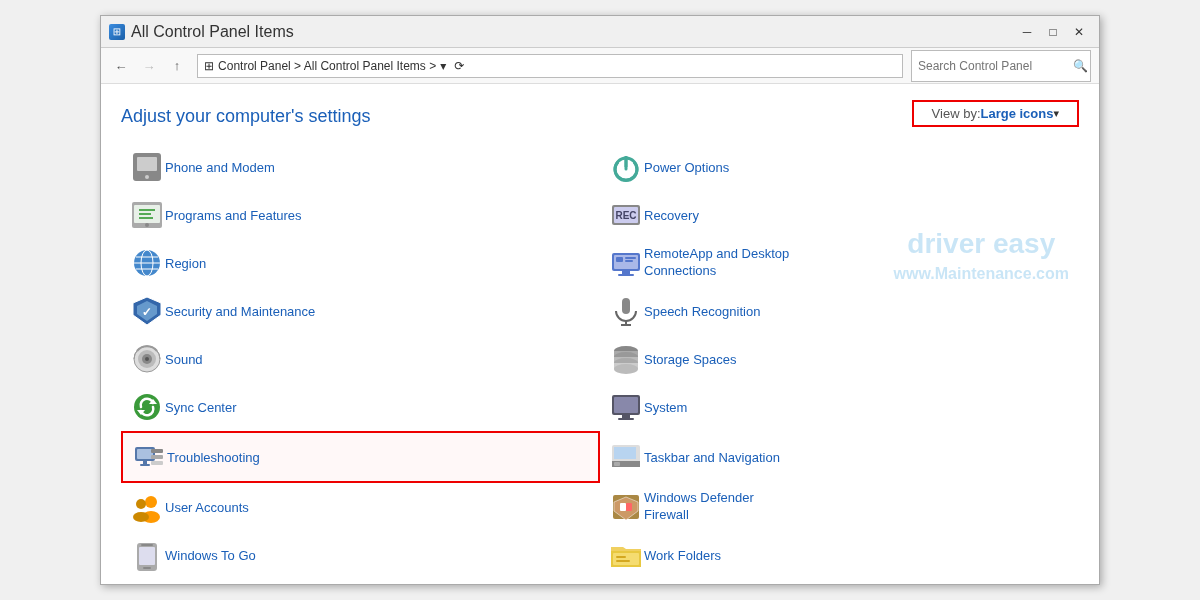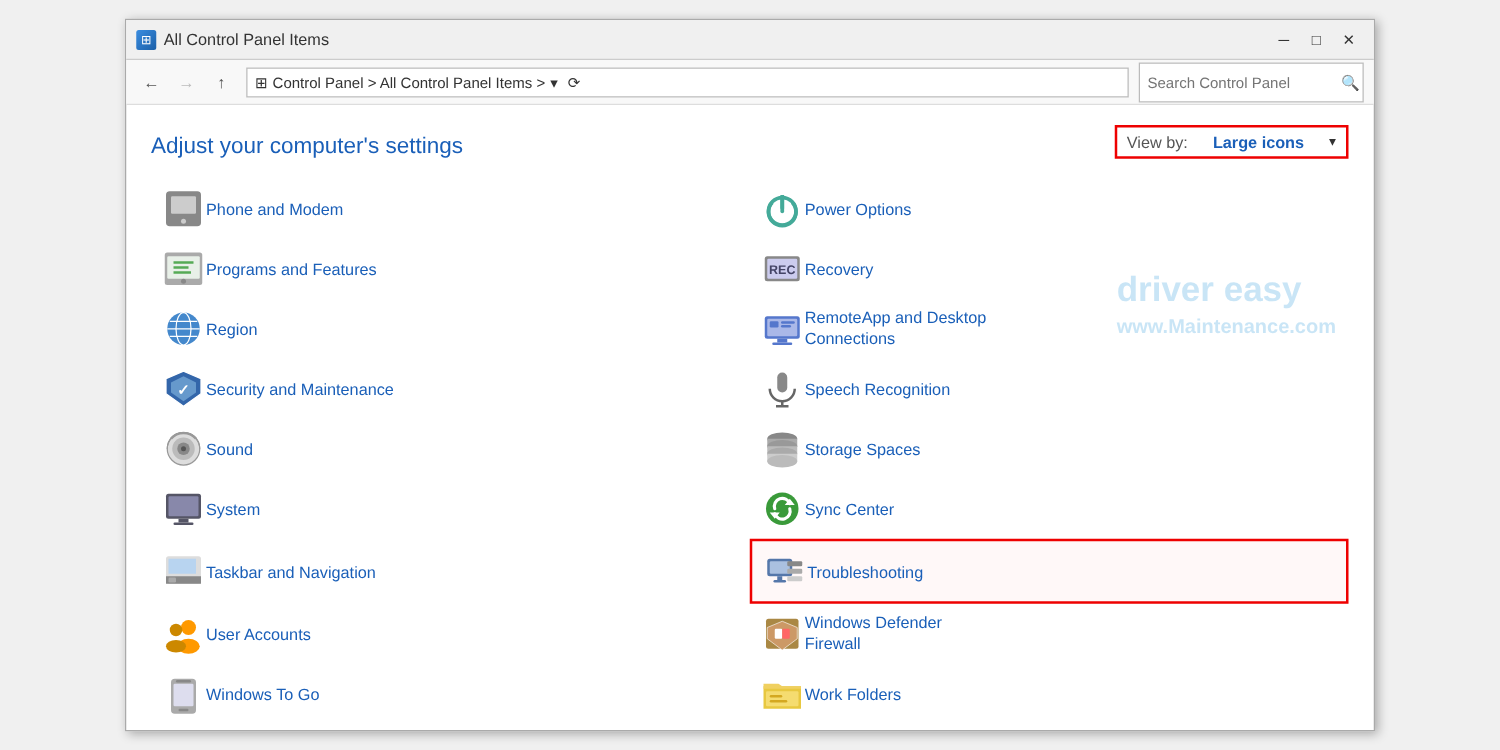--- a/index.html
+++ b/index.html
@@ -28,21 +28,21 @@
     }
     .title-bar-icon {
       width: 16px; height: 16px; margin-right: 6px;
       background: linear-gradient(135deg, #3b8de0, #1a5fa8);
       border-radius: 2px;
       display: flex; align-items: center; justify-content: center;
       font-size: 10px; color: #fff;
     }
     .title-bar-text {
       flex: 1;
-      font-size: 13px;
+      font-size: 16px;
       color: #333;
     }
     .title-bar-controls {
       display: flex; gap: 2px;
     }
     .tb-btn {
       width: 24px; height: 20px;
       display: flex; align-items: center; justify-content: center;
       font-size: 12px; cursor: pointer;
       background: transparent; border: none;
@@ -121,23 +121,23 @@
     }
 
     .adjust-title {
       font-size: 18px;
       color: #1a5fb8;
       font-weight: normal;
     }
 
     .view-by-box {
       border: 2px solid #e00;
-      padding: 4px 8px;
+      padding: 4px 18px;
       display: flex; align-items: center;
-      gap: 20px;
+      gap: 0;
       font-size: 13px;
     }
     .view-by-label { color: #555; }
     .view-by-value { color: #1a5fb8; font-weight: bold; }
     .view-by-arrow { font-size: 11px; color: #333; }
 
     
     .items-grid {
       display: grid;
       grid-template-columns: 1fr 1fr;
@@ -171,28 +171,29 @@
     .cp-label.multiline { line-height: 1.3; }
 
     
     .main-content::-webkit-scrollbar { width: 16px; }
     .main-content::-webkit-scrollbar-track { background: #f0f0f0; border-left: 1px solid #ddd; }
     .main-content::-webkit-scrollbar-thumb { background: #c0c0c0; border: 3px solid #f0f0f0; border-radius: 4px; }
 
     
     .watermark {
       position: absolute;
-      top: 128px; right: 30px;
+      top: 140px; right: 30px;
       color: rgba(100,180,230,0.35);
       font-size: 28px;
       font-weight: bold;
       pointer-events: none;
       white-space: nowrap;
       transform: rotate(0deg);
       line-height: 1.4;
+      text-align: center;
     }
 
     
     svg { width: 100%; height: 100%; }
   </style>
 </head>
 <body>
 
 <div class="window">
 
@@ -365,72 +366,72 @@
               <rect x="6" y="22" width="24" height="6" fill="#ccc"></rect>
               <ellipse cx="18" cy="28" rx="12" ry="5" fill="#bbb"></ellipse>
             </svg>
           </div>
           <span class="cp-label">Storage Spaces</span>
         </div>
 
         <div class="cp-item">
           <div class="cp-icon">
             <svg viewBox="0 0 36 36" xmlns="http://www.w3.org/2000/svg">
-              <rect x="4" y="6" width="28" height="20" rx="2" fill="#556"></rect>
-              <rect x="6" y="8" width="24" height="16" rx="1" fill="#88a"></rect>
-              <rect x="14" y="26" width="8" height="3" fill="#556"></rect>
-              <rect x="10" y="29" width="16" height="2" rx="1" fill="#556"></rect>
-            </svg>
-          </div>
-          <span class="cp-label">System</span>
-        </div>
-
-        <div class="cp-item">
-          <div class="cp-icon">
-            <svg viewBox="0 0 36 36" xmlns="http://www.w3.org/2000/svg">
               <circle cx="18" cy="18" r="13" fill="#3a9a3a"></circle>
               <path d="M12,18 A6,6 0 0 1 24,14" fill="none" stroke="#fff" stroke-width="2.5" stroke-linecap="round"></path>
               <polygon points="24,10 28,15 20,15" fill="#fff"></polygon>
               <path d="M24,18 A6,6 0 0 1 12,22" fill="none" stroke="#fff" stroke-width="2.5" stroke-linecap="round"></path>
               <polygon points="12,26 8,21 16,21" fill="#fff"></polygon>
             </svg>
           </div>
           <span class="cp-label">Sync Center</span>
         </div>
 
         <div class="cp-item">
           <div class="cp-icon">
             <svg viewBox="0 0 36 36" xmlns="http://www.w3.org/2000/svg">
-              <rect x="4" y="6" width="28" height="22" rx="2" fill="#ddd"></rect>
-              <rect x="4" y="22" width="28" height="6" rx="0" fill="#888"></rect>
-              <rect x="6" y="8" width="22" height="12" fill="#b8d4f0"></rect>
-              <rect x="6" y="23" width="6" height="4" rx="1" fill="#aaa"></rect>
-            </svg>
-          </div>
-          <span class="cp-label">Taskbar and Navigation</span>
+              <rect x="4" y="6" width="28" height="20" rx="2" fill="#556"></rect>
+              <rect x="6" y="8" width="24" height="16" rx="1" fill="#88a"></rect>
+              <rect x="14" y="26" width="8" height="3" fill="#556"></rect>
+              <rect x="10" y="29" width="16" height="2" rx="1" fill="#556"></rect>
+            </svg>
+          </div>
+          <span class="cp-label">System</span>
         </div>
 
         <div class="cp-item highlighted">
           <div class="cp-icon">
             <svg viewBox="0 0 36 36" xmlns="http://www.w3.org/2000/svg">
               <rect x="4" y="8" width="20" height="14" rx="2" fill="#5577aa"></rect>
               <rect x="6" y="10" width="16" height="10" rx="1" fill="#aac0e0"></rect>
               <rect x="12" y="22" width="4" height="3" fill="#5577aa"></rect>
               <rect x="9" y="25" width="10" height="2" rx="1" fill="#5577aa"></rect>
               <rect x="20" y="10" width="12" height="4" rx="1" fill="#888" transform="rotate(0)"></rect>
               <rect x="20" y="16" width="12" height="4" rx="1" fill="#aaa"></rect>
               <rect x="20" y="22" width="12" height="4" rx="1" fill="#ccc"></rect>
             </svg>
           </div>
           <span class="cp-label">Troubleshooting</span>
         </div>
 
         <div class="cp-item">
           <div class="cp-icon">
             <svg viewBox="0 0 36 36" xmlns="http://www.w3.org/2000/svg">
+              <rect x="4" y="6" width="28" height="22" rx="2" fill="#ddd"></rect>
+              <rect x="4" y="22" width="28" height="6" rx="0" fill="#888"></rect>
+              <rect x="6" y="8" width="22" height="12" fill="#b8d4f0"></rect>
+              <rect x="6" y="23" width="6" height="4" rx="1" fill="#aaa"></rect>
+            </svg>
+          </div>
+          <span class="cp-label">Taskbar and Navigation</span>
+        </div>
+
+        <div class="cp-item">
+          <div class="cp-icon">
+            <svg viewBox="0 0 36 36" xmlns="http://www.w3.org/2000/svg">
               <circle cx="22" cy="13" r="6" fill="#f90"></circle>
               <ellipse cx="22" cy="28" rx="9" ry="6" fill="#f90"></ellipse>
               <circle cx="12" cy="15" r="5" fill="#cc8800"></circle>
               <ellipse cx="12" cy="28" rx="8" ry="5" fill="#cc8800"></ellipse>
             </svg>
           </div>
           <span class="cp-label">User Accounts</span>
         </div>
 
         <div class="cp-item">

